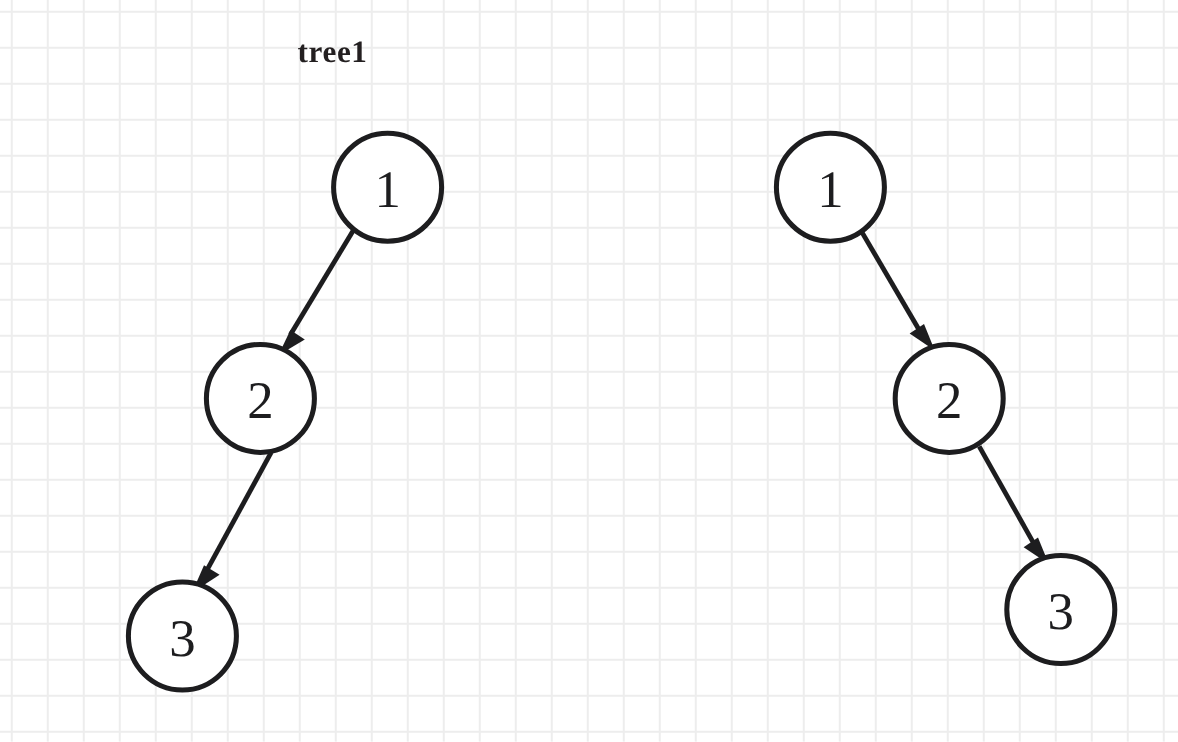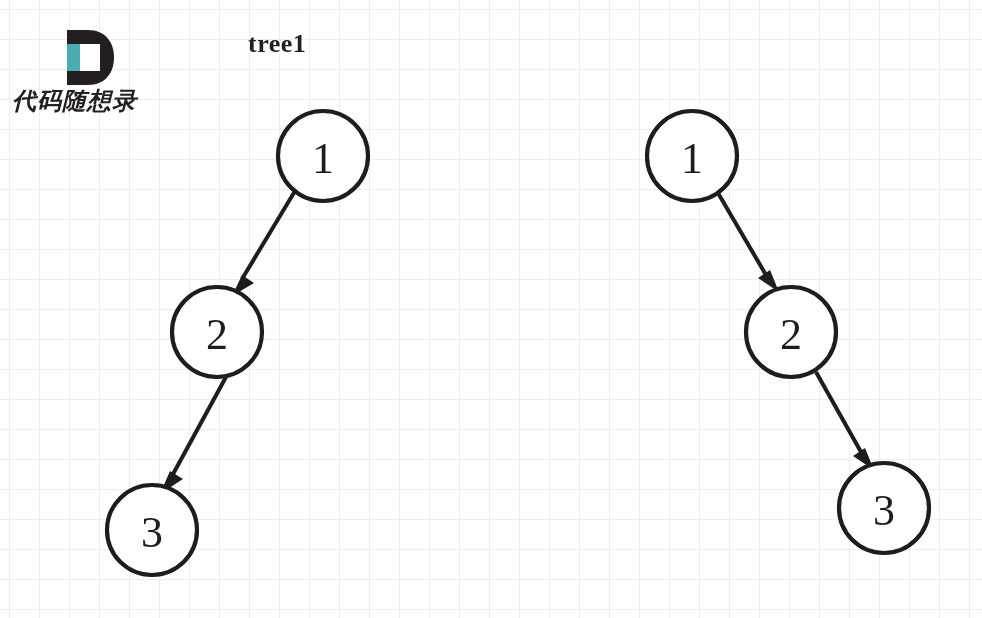--- a/index.html
+++ b/index.html
@@ -97,30 +97,20 @@
     letter-spacing: 1px;
     white-space: nowrap;
     line-height: 30px;
   }
 </style>
 </head>
 <body>
 
 <div id="canvas">
 
-  <div id="watermark">
-    <div id="wm-mark">
-      <svg id="wm-d" viewBox="0 0 50 55">
-        <path d="M3 0 H24 C40 0 50 11 50 27.5 C50 44 40 55 24 55 H3 Z" fill="#231f20"></path>
-        <rect x="14" y="14" width="22" height="27" fill="#ffffff"></rect>
-        <rect x="3" y="14" width="13" height="27" fill="#4aacb3"></rect>
-      </svg>
-    </div>
-    <div id="wm-text">代码随想录</div>
-  </div>
 
   <div class="tree-title" id="title-tree1">tree1</div>
 
   <svg id="trees-svg" viewBox="0 0 982 618">
 
     <g>
       <g>
         <line class="edge-line" x1="295" y1="191" x2="242" y2="279"></line>
         <polygon class="arrow-head" points="232,296 254,283 242,275"></polygon>
       </g>

